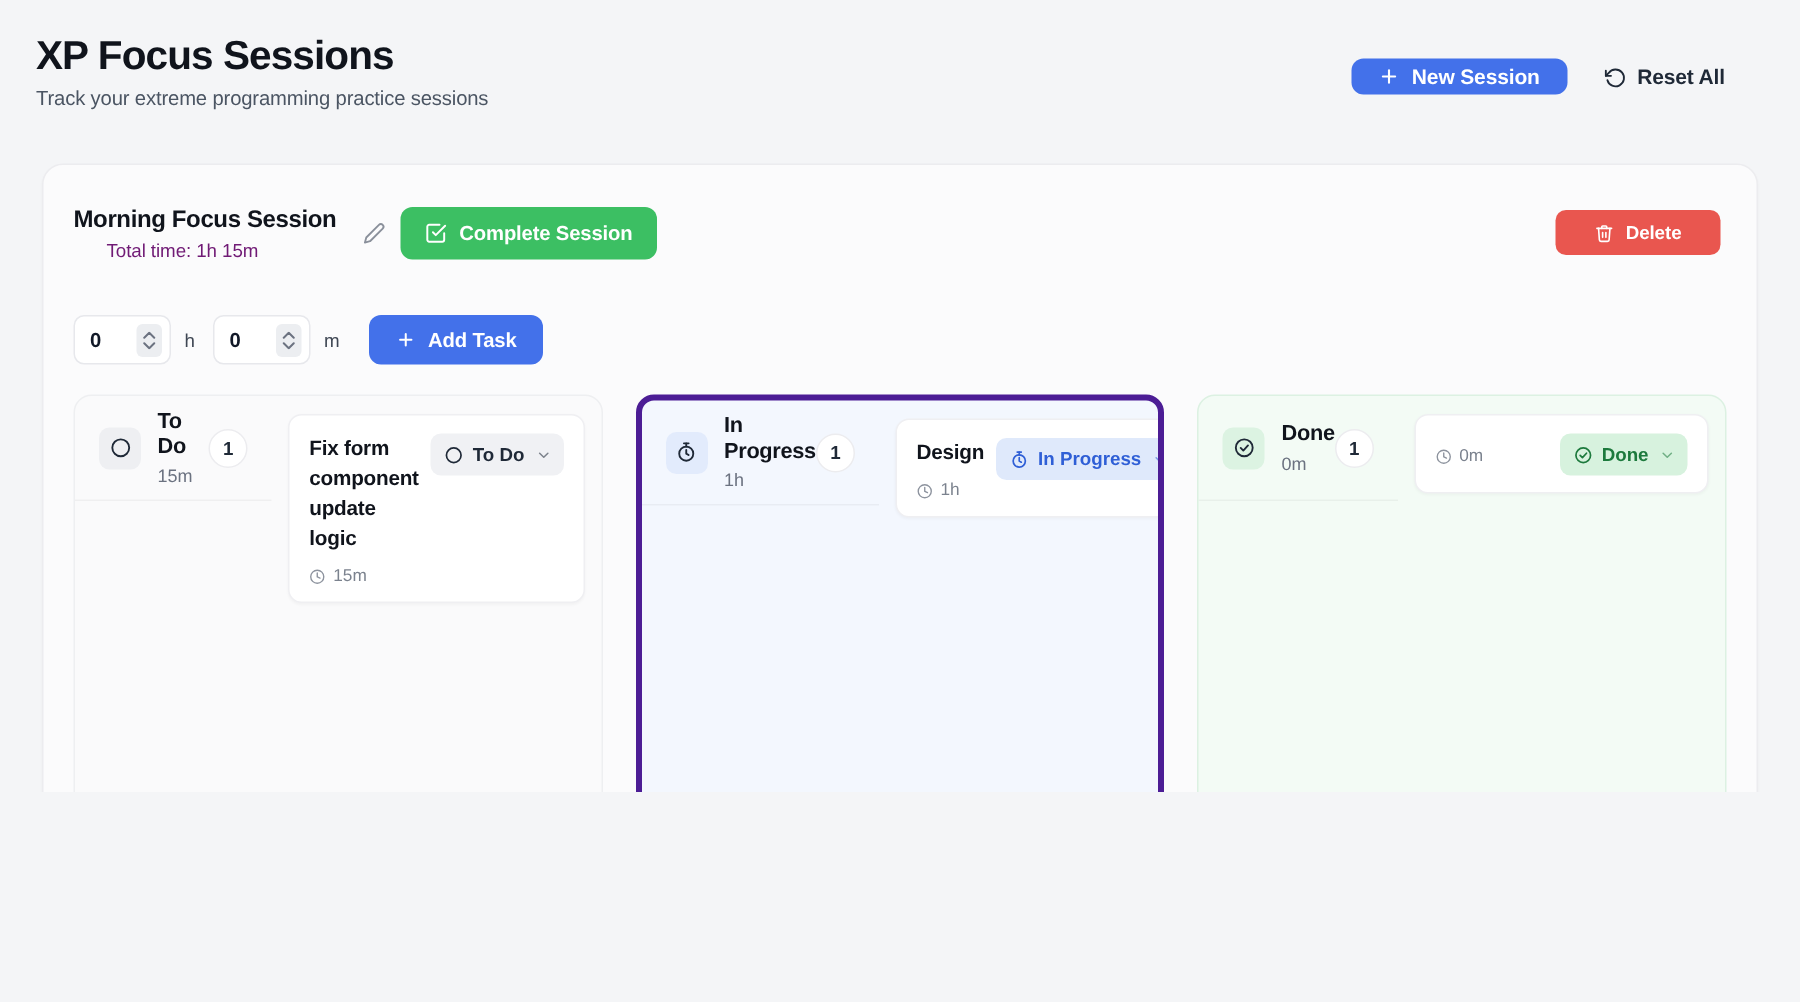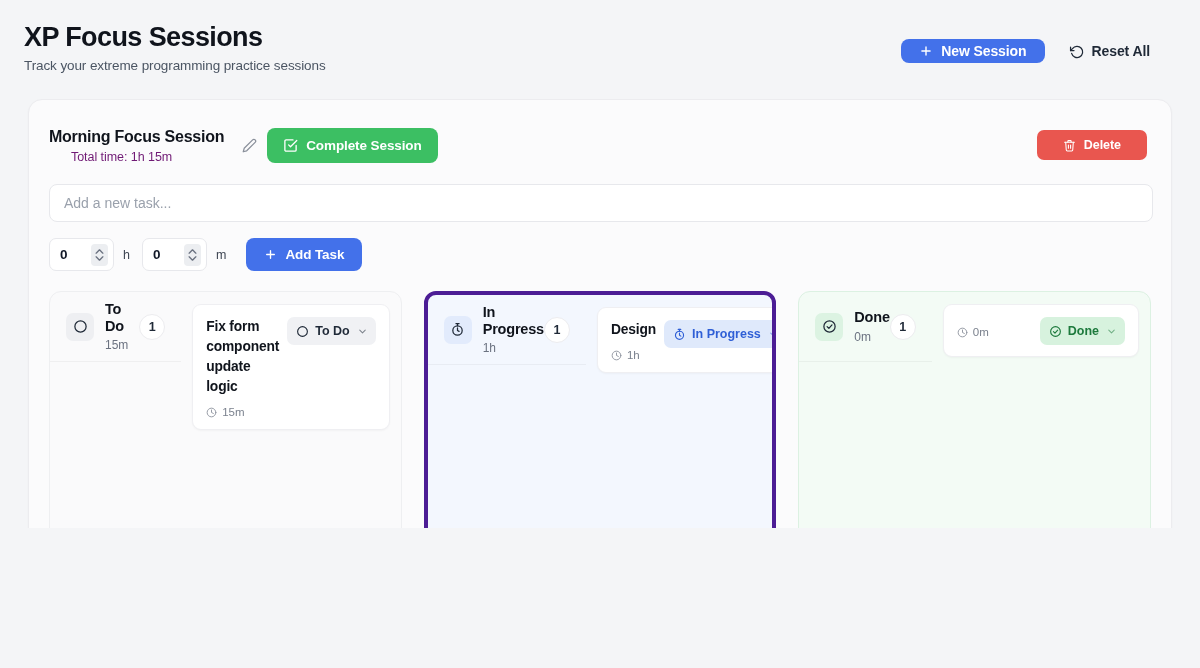--- a/index.html
+++ b/index.html
@@ -78,21 +78,21 @@
     font-weight: 600;
     padding: 9px 4px;
     letter-spacing: -0.1px;
   }
 
   .ico { display: inline-flex; align-items: center; justify-content: center; flex: none; }
 
   
   .panel {
     position: absolute;
-    left: 28px; top: 99px;
+    left: 28px; top: 109px;
     width: 1144px;
     height: 545px;
     background: #fbfbfc;
     border: 1px solid #ececef;
     border-radius: 14px;
     box-shadow: 0 1px 2px rgba(16,24,40,0.04);
     padding: 20px 20px 0 20px;
   }
 
   .session-row {
@@ -389,21 +389,20 @@
             <path d="M19 6l-1 14a2 2 0 0 1-2 2H8a2 2 0 0 1-2-2L5 6"></path>
             <path d="M10 11v6M14 11v6"></path>
             <path d="M9 6V4a1 1 0 0 1 1-1h4a1 1 0 0 1 1 1v2"></path>
           </svg>
         </span>
         <span>Delete</span>
       </button>
     </div>
 
     <div class="add-task-area">
-      <input class="task-input" type="text" placeholder="Add a new task..." style="">
 
       <div class="duration-row">
         <div class="stepper">
           <span class="stepper-value">0</span>
           <span class="spinner">
             <svg width="9" height="5" viewBox="0 0 10 6" fill="none" stroke="#6b7280" stroke-width="1.6" stroke-linecap="round" stroke-linejoin="round">
                 <polyline points="1 5 5 1 9 5"></polyline>
               </svg>
             <svg width="9" height="5" viewBox="0 0 10 6" fill="none" stroke="#6b7280" stroke-width="1.6" stroke-linecap="round" stroke-linejoin="round">
                 <polyline points="1 1 5 5 9 1"></polyline>

